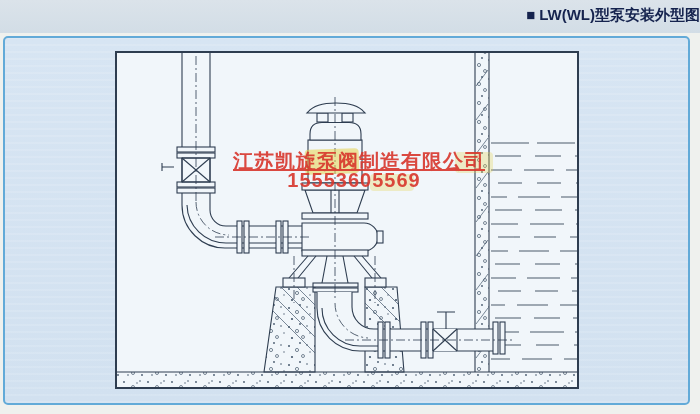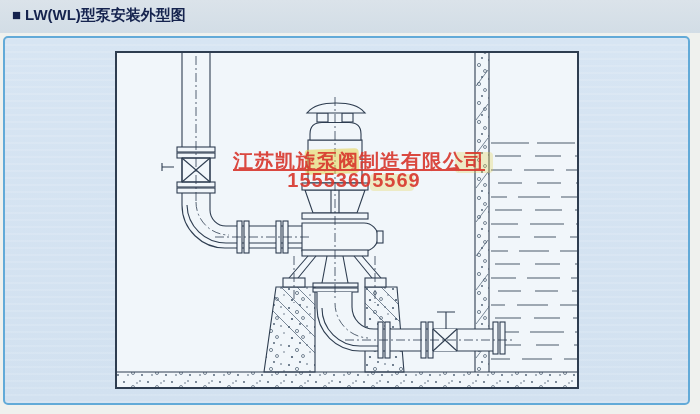--- a/index.html
+++ b/index.html
@@ -1,20 +1,20 @@
 <!DOCTYPE html>
 <html style="--page-bg: #eff1ee; --header-bg: #d5dfe7; --header-text: #15234e; --panel-bg: #d5e4f1; --panel-border: #62aad8; --paper: #f1f6fa; --ink: #2e3d50; --red: #d8362c; --yellow: #e6d14d;"><head>
 <meta charset="utf-8">
 <style>
   html,body{margin:0;padding:0;width:700px;height:414px;overflow:hidden;
     background:var(--page-bg,#eff1ee);font-family:"Liberation Sans",sans-serif;}
   .header{position:absolute;left:0;top:0;width:700px;height:33px;
     background:linear-gradient(180deg,#dbe3ea,#d2dde6);
     color:var(--header-text,#15234e);font-size:15px;font-weight:bold;
-    line-height:30px;padding-left:12px;box-sizing:border-box;}
+    line-height:30px;padding-left:1px;box-sizing:border-box;text-align:right;}
   .header .bullet{font-size:15px;margin-right:4px;}
   .panel{position:absolute;left:3px;top:36px;width:687px;height:369px;box-sizing:border-box;
     border:2px solid var(--panel-border,#62aad8);border-radius:5px;
     background:
       repeating-linear-gradient(0deg, rgba(255,255,255,.12) 0 2px, rgba(0,0,0,0) 2px 7px),
       linear-gradient(180deg,#d7e5f3,#d2e1f0);}
   svg{position:absolute;left:0;top:0;}
   .ln{stroke:var(--ink,#2e3d50);stroke-width:1.1;fill:none}
   .ln2{stroke:var(--ink,#2e3d50);stroke-width:2;fill:none}
   .band{fill:var(--paper,#f1f6fa);stroke:var(--ink,#2e3d50);stroke-width:1.1}

